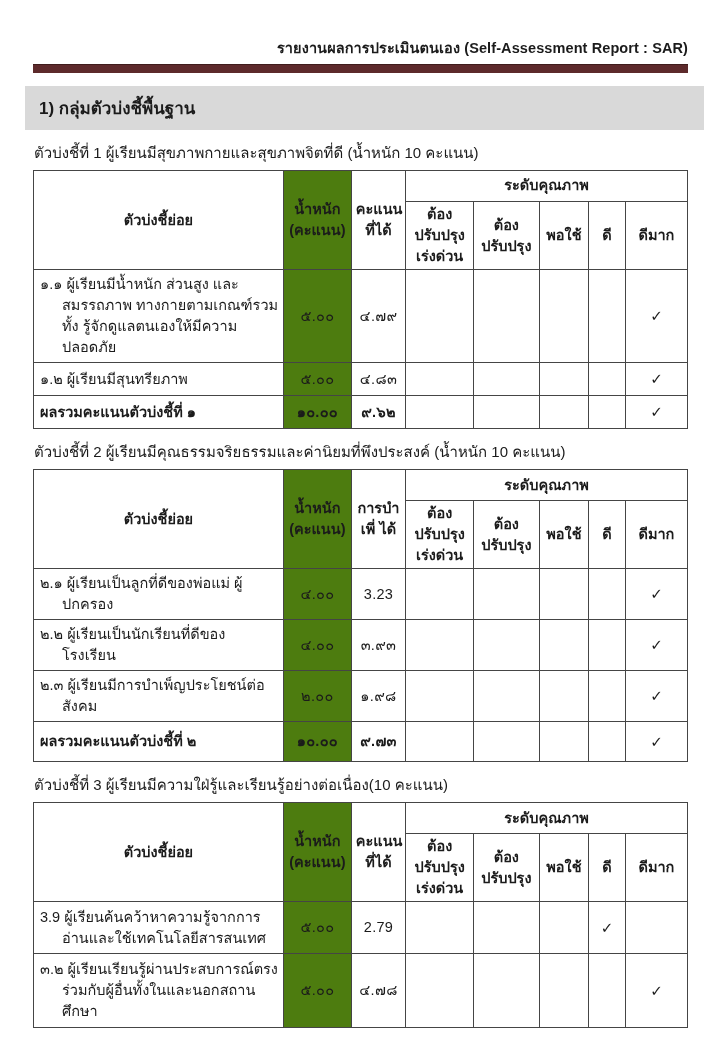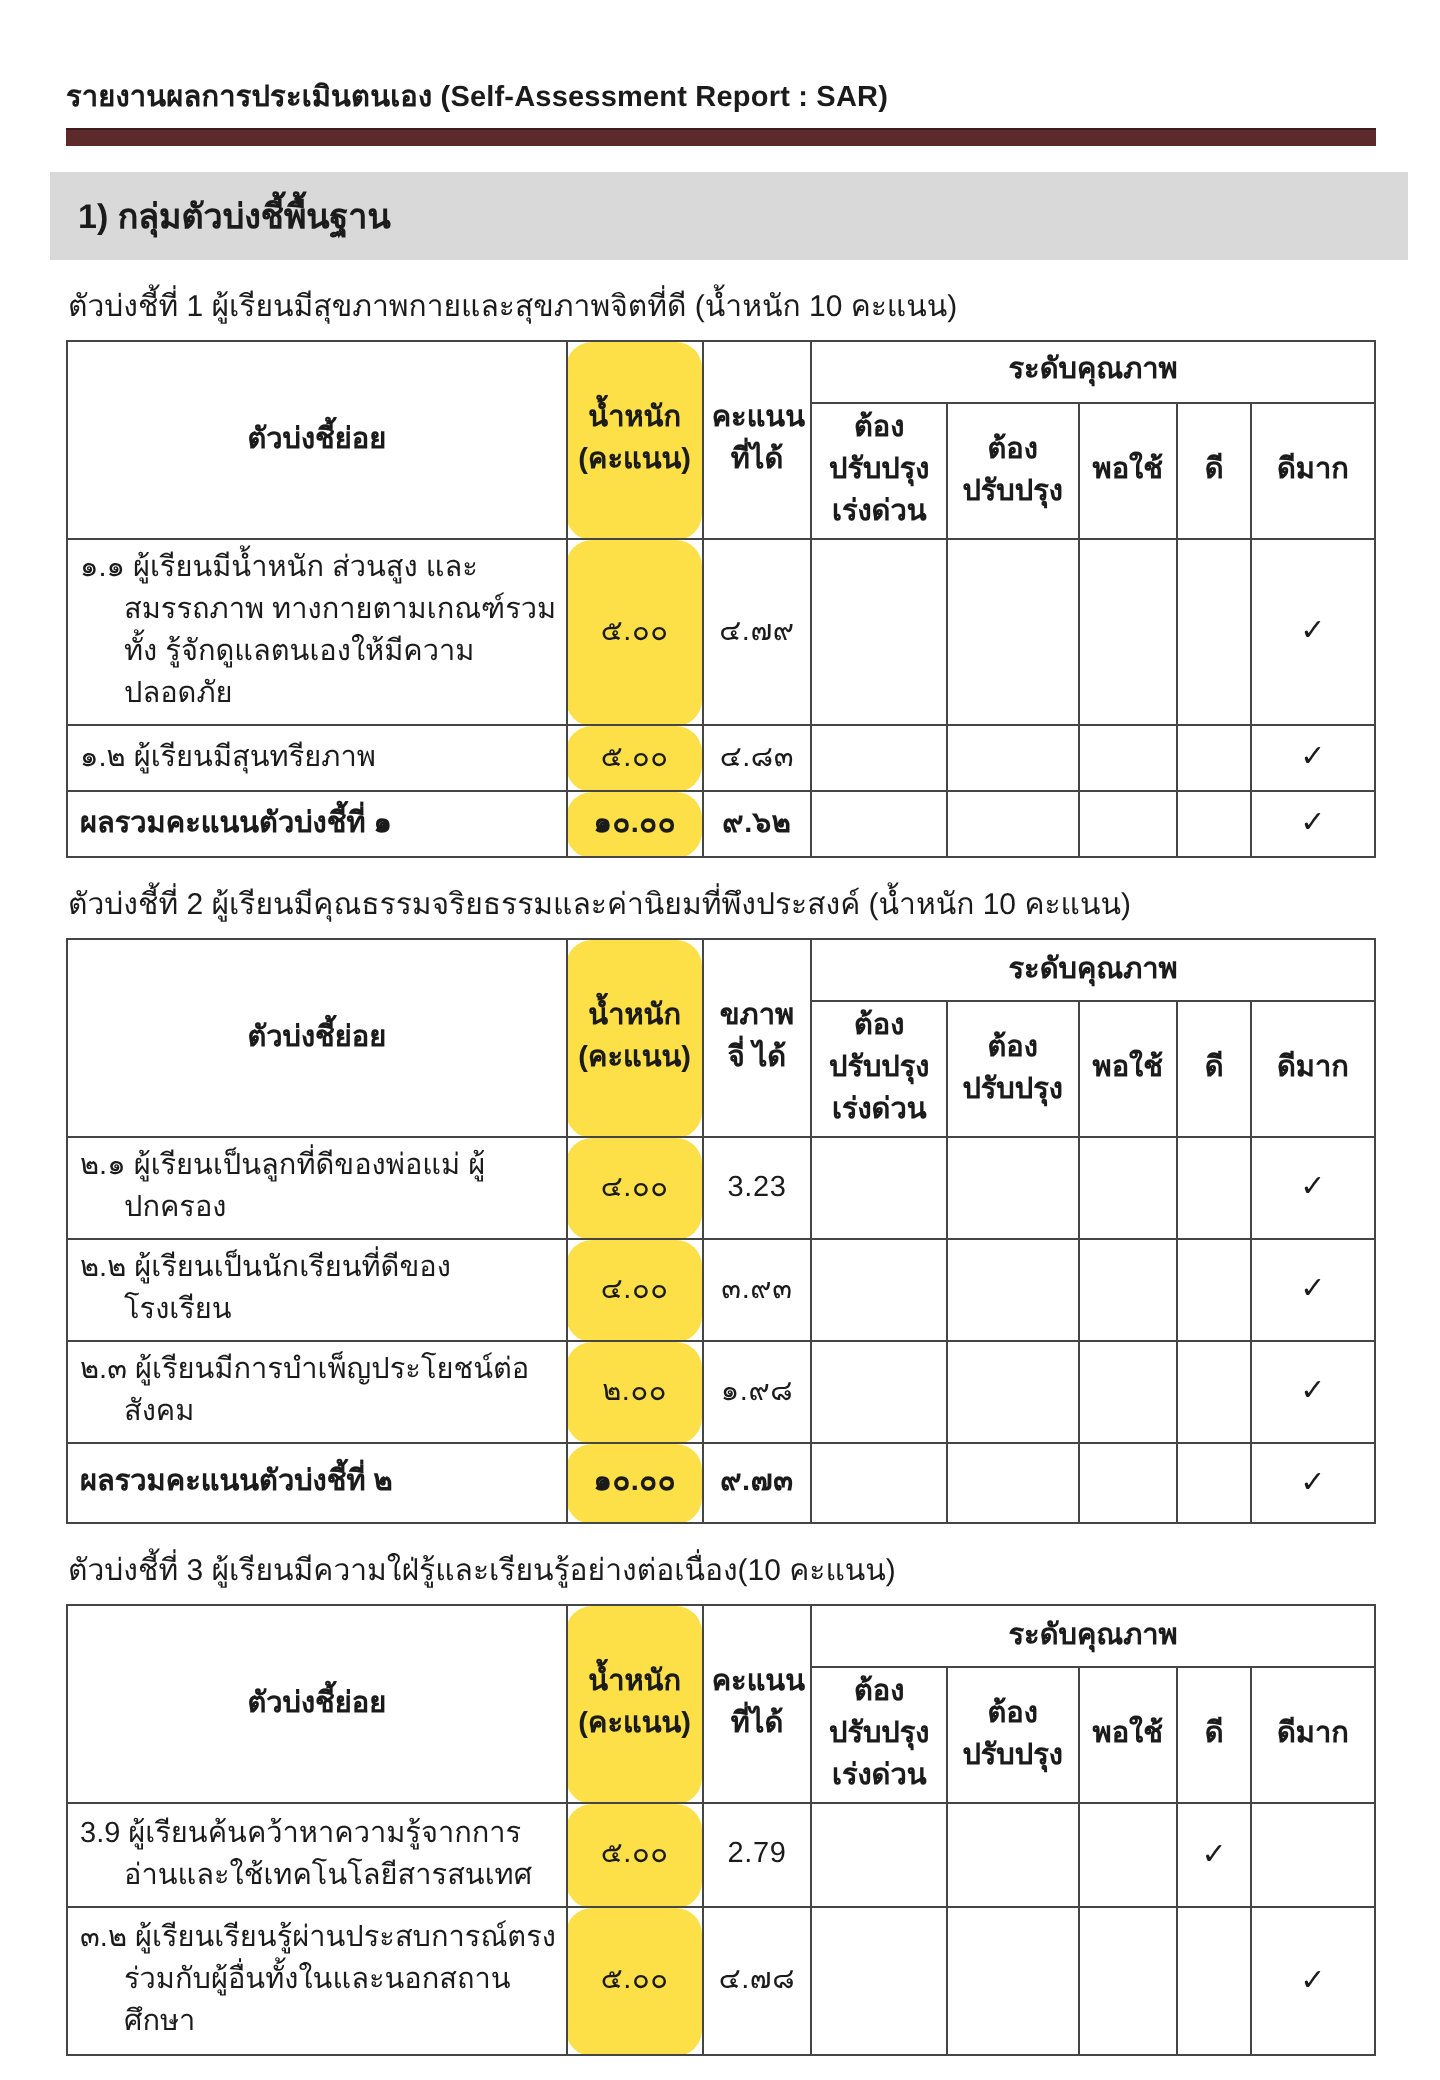--- a/index.html
+++ b/index.html
@@ -3,21 +3,21 @@
 <meta charset="utf-8">
 <style>
   html,body{margin:0;padding:0;}
   body{
     width:720px;height:1040px;overflow:hidden;
     background:#ffffff;color:#1b1b1b;
     font-family:"Liberation Sans","DejaVu Sans",sans-serif;
   }
   .page{padding:30px 32px 0 33px;}
   .doc-header-line{
-    font-size:14.5px;font-weight:bold;
+    text-align:right;font-size:14.5px;font-weight:bold;
     padding-top:6px;letter-spacing:0.1px;
   }
   .accent-bar{height:8px;margin-top:5px;border-top:1px solid #3f1c1c;}
   .title-block{margin-top:16px;font-weight:bold;font-size:17px;line-height:1.6;}
   .section-bar{
     font-weight:bold;font-size:17px;
     padding:8px 14px 9px;margin:13px -16px 0 -8px;
   }
   .tbl-caption{font-size:15px;margin:11px 0 5px 1px;}
   table.indicator{
@@ -30,21 +30,21 @@
   }
   table.indicator tr.h1 th{height:26px;font-weight:bold;}
   table.indicator tr.h2 th{height:62px;font-weight:bold;}
   table.indicator td.lbl{
     text-align:left;padding:4px 4px 4px 28px;text-indent:-22px;
   }
   table.indicator tbody tr{height:33px;}
   tr.total td{font-weight:bold;margin-left:11px;}
   .num{letter-spacing:0.3px;}
   .chk{font-size:15px;}
-  .gray{background:#fde047;border-radius:13px;}
+  .gray{background:#4d7c0f;}
 </style>
 </head>
 <body>
 
 <div class="page">
 
   <div class="doc-header-line">รายงานผลการประเมินตนเอง (Self-Assessment Report : SAR)</div>
   <div class="accent-bar" style="background: rgb(93, 42, 43);"></div>
 
 
@@ -120,21 +120,21 @@
       <col style="width:10.4%">
         <col style="width:10.0%">
         <col style="width:7.6%">
       <col style="width:5.6%">
         <col style="width:9.5%">
     </colgroup>
     <thead>
       <tr class="h1">
         <th rowspan="2">ตัวบ่งชี้ย่อย</th>
         <th rowspan="2" class="gray">น้ำหนัก (คะแนน)</th>
-        <th rowspan="2">ขภาพจี่ ได้</th>
+        <th rowspan="2">การบำเพี่ ได้</th>
         <th colspan="5">ระดับคุณภาพ</th>
       </tr>
       <tr class="h2">
         <th>ต้อง ปรับปรุง เร่งด่วน</th>
         <th>ต้อง ปรับปรุง</th>
         <th>พอใช้</th>
         <th>ดี</th>
         <th>ดีมาก</th>
       </tr>
     </thead>

